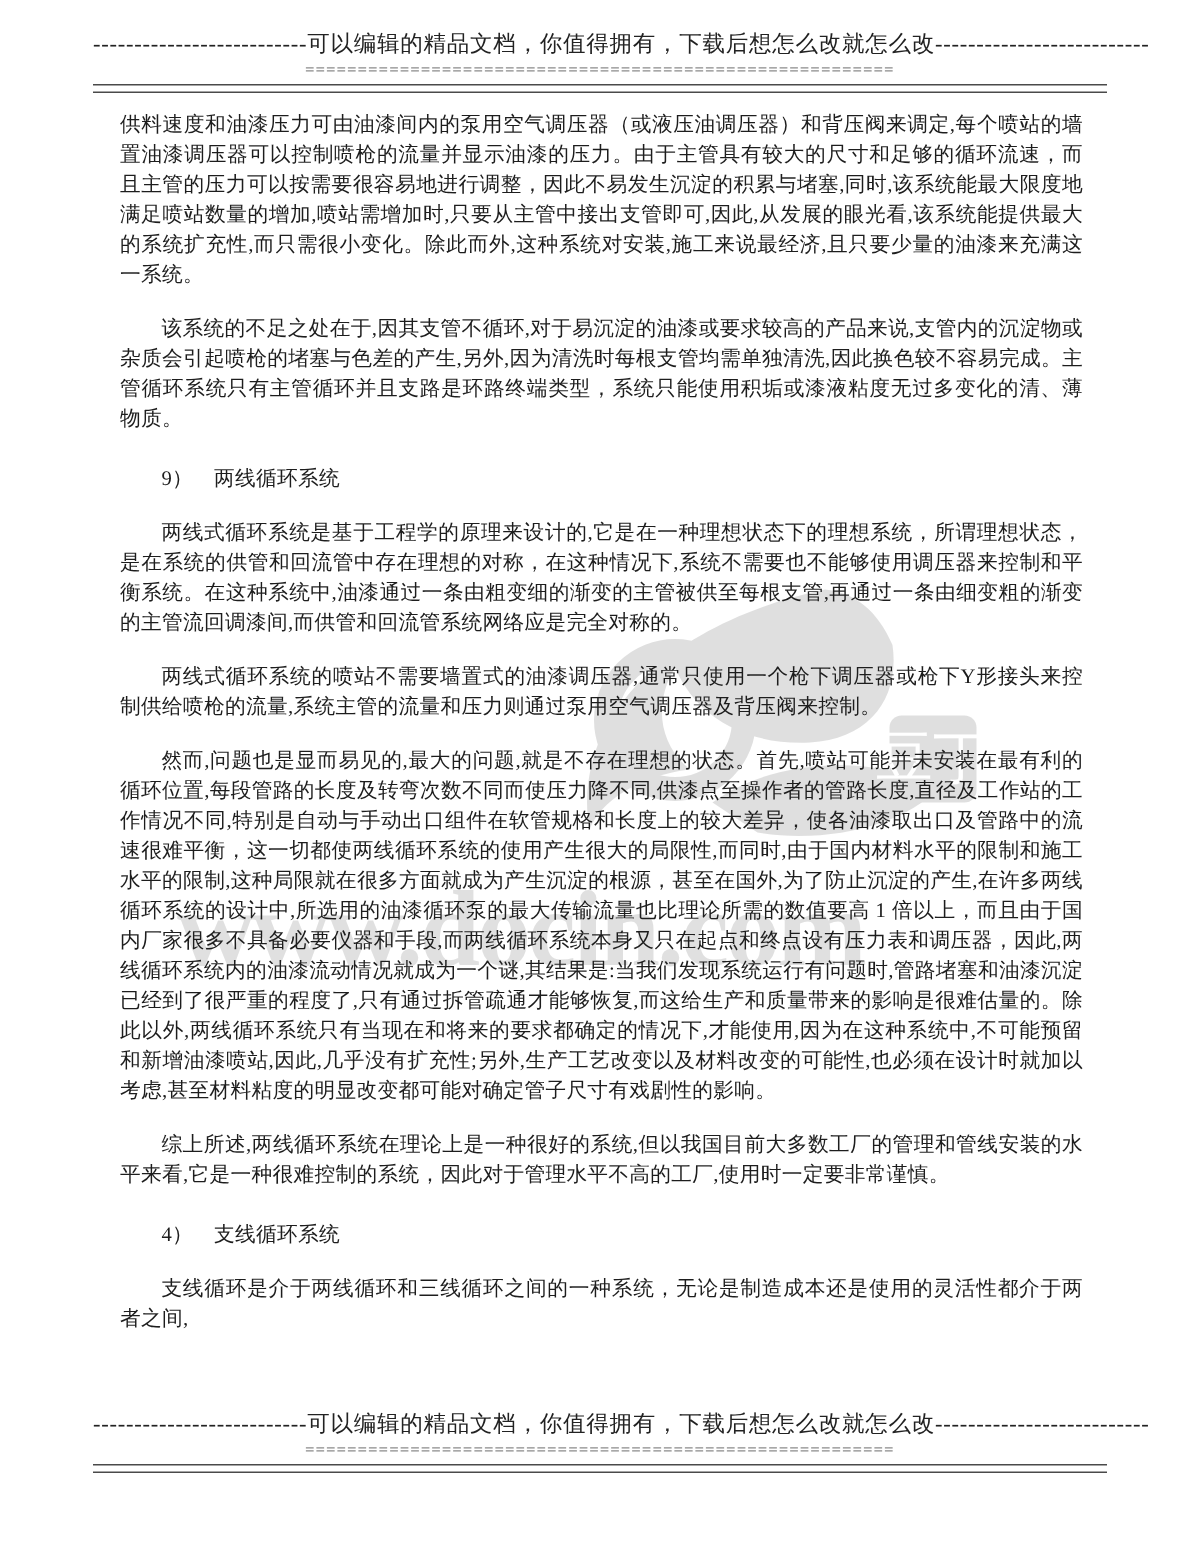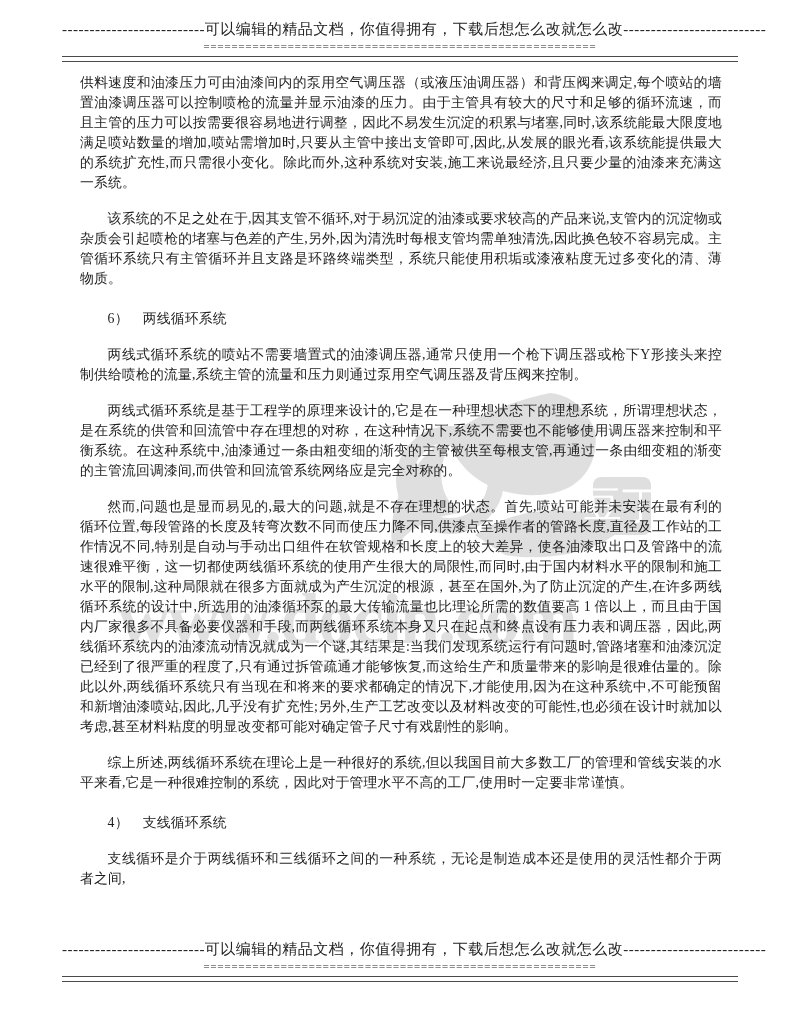--- a/index.html
+++ b/index.html
@@ -67,23 +67,23 @@
 
   <div class="hdr">
     <div class="note-line">--------------------------可以编辑的精品文档，你值得拥有，下载后想怎么改就怎么改--------------------------</div>
     <div class="eq-line">========================================================</div>
     <div class="rule"></div>
   </div>
 
   <div class="doc-body">
     <p class="noindent">供料速度和油漆压力可由油漆间内的泵用空气调压器（或液压油调压器）和背压阀来调定,每个喷站的墙置油漆调压器可以控制喷枪的流量并显示油漆的压力。由于主管具有较大的尺寸和足够的循环流速，而且主管的压力可以按需要很容易地进行调整，因此不易发生沉淀的积累与堵塞,同时,该系统能最大限度地满足喷站数量的增加,喷站需增加时,只要从主管中接出支管即可,因此,从发展的眼光看,该系统能提供最大的系统扩充性,而只需很小变化。除此而外,这种系统对安装,施工来说最经济,且只要少量的油漆来充满这一系统。</p>
     <p class="indent">该系统的不足之处在于,因其支管不循环,对于易沉淀的油漆或要求较高的产品来说,支管内的沉淀物或杂质会引起喷枪的堵塞与色差的产生,另外,因为清洗时每根支管均需单独清洗,因此换色较不容易完成。主管循环系统只有主管循环并且支路是环路终端类型，系统只能使用积垢或漆液粘度无过多变化的清、薄物质。</p>
-    <p class="heading">6）　两线循环系统</p>
+    <p class="heading">9）　两线循环系统</p>
+    <p class="indent">两线式循环系统是基于工程学的原理来设计的,它是在一种理想状态下的理想系统，所谓理想状态，是在系统的供管和回流管中存在理想的对称，在这种情况下,系统不需要也不能够使用调压器来控制和平衡系统。在这种系统中,油漆通过一条由粗变细的渐变的主管被供至每根支管,再通过一条由细变粗的渐变的主管流回调漆间,而供管和回流管系统网络应是完全对称的。</p>
     <p class="indent">两线式循环系统的喷站不需要墙置式的油漆调压器,通常只使用一个枪下调压器或枪下Y形接头来控制供给喷枪的流量,系统主管的流量和压力则通过泵用空气调压器及背压阀来控制。</p>
-    <p class="indent">两线式循环系统是基于工程学的原理来设计的,它是在一种理想状态下的理想系统，所谓理想状态，是在系统的供管和回流管中存在理想的对称，在这种情况下,系统不需要也不能够使用调压器来控制和平衡系统。在这种系统中,油漆通过一条由粗变细的渐变的主管被供至每根支管,再通过一条由细变粗的渐变的主管流回调漆间,而供管和回流管系统网络应是完全对称的。</p>
     <p class="indent">然而,问题也是显而易见的,最大的问题,就是不存在理想的状态。首先,喷站可能并未安装在最有利的循环位置,每段管路的长度及转弯次数不同而使压力降不同,供漆点至操作者的管路长度,直径及工作站的工作情况不同,特别是自动与手动出口组件在软管规格和长度上的较大差异，使各油漆取出口及管路中的流速很难平衡，这一切都使两线循环系统的使用产生很大的局限性,而同时,由于国内材料水平的限制和施工水平的限制,这种局限就在很多方面就成为产生沉淀的根源，甚至在国外,为了防止沉淀的产生,在许多两线循环系统的设计中,所选用的油漆循环泵的最大传输流量也比理论所需的数值要高 1 倍以上，而且由于国内厂家很多不具备必要仪器和手段,而两线循环系统本身又只在起点和终点设有压力表和调压器，因此,两线循环系统内的油漆流动情况就成为一个谜,其结果是:当我们发现系统运行有问题时,管路堵塞和油漆沉淀已经到了很严重的程度了,只有通过拆管疏通才能够恢复,而这给生产和质量带来的影响是很难估量的。除此以外,两线循环系统只有当现在和将来的要求都确定的情况下,才能使用,因为在这种系统中,不可能预留和新增油漆喷站,因此,几乎没有扩充性;另外,生产工艺改变以及材料改变的可能性,也必须在设计时就加以考虑,甚至材料粘度的明显改变都可能对确定管子尺寸有戏剧性的影响。</p>
     <p class="indent">综上所述,两线循环系统在理论上是一种很好的系统,但以我国目前大多数工厂的管理和管线安装的水平来看,它是一种很难控制的系统，因此对于管理水平不高的工厂,使用时一定要非常谨慎。</p>
     <p class="heading">4）　支线循环系统</p>
     <p class="indent">支线循环是介于两线循环和三线循环之间的一种系统，无论是制造成本还是使用的灵活性都介于两者之间,</p>
   </div>
 
   <div class="ftr">
     <div class="note-line">--------------------------可以编辑的精品文档，你值得拥有，下载后想怎么改就怎么改--------------------------</div>
     <div class="eq-line">========================================================</div>
     <div class="rule"></div>

